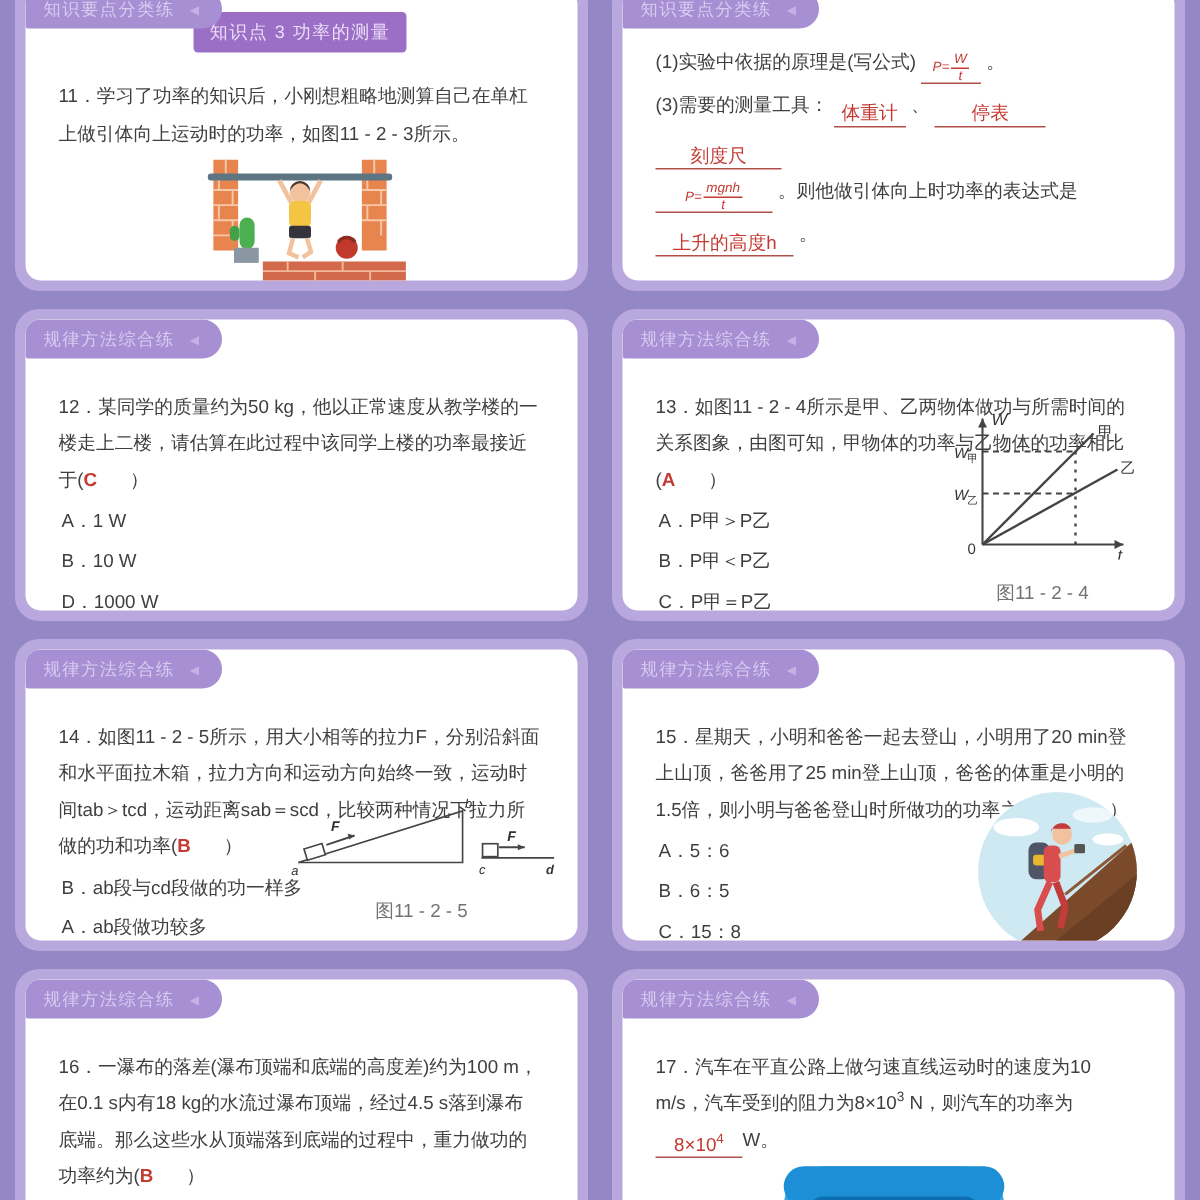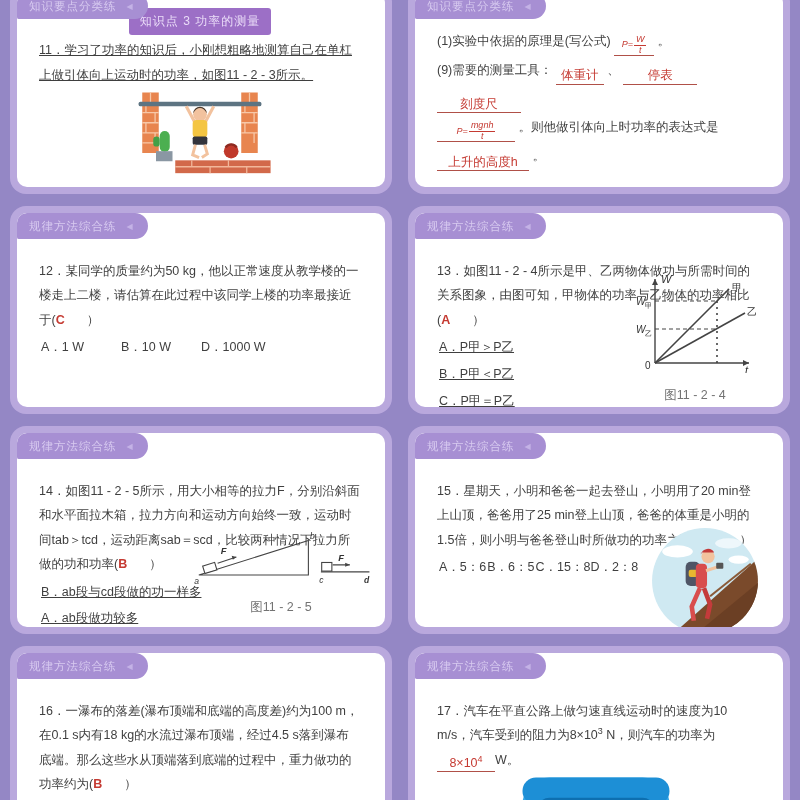--- a/index.html
+++ b/index.html
@@ -47,22 +47,22 @@
   }
   .content.toprow{padding-top:34px;}
   .badge{
     display:block;margin:15px auto 0;width:max-content;
     background:#9c6fc6;color:#eadcf8;
     font-size:12px;padding:2px 11px;border-radius:3px;letter-spacing:1px;
   }
   .q{margin:0;}
   .q .red{color:#c53a32;font-weight:bold;}
   .close-paren{padding-left:22px;}
-  .optsv{margin:2px 0 0 2px;line-height:2.15;text-decoration:underline;}
-  .opts2{display:grid;grid-template-columns:1fr 1fr 1fr 1fr;margin:2px 0 0 2px;line-height:2.15;}
+  .optsv{margin:2px 0 0 2px;line-height:2.15;}
+  .opts2{display:grid;grid-template-columns:1fr;margin:2px 0 0 2px;line-height:2.15;}
   .opt{white-space:nowrap;}
   .figwrap{text-align:center;}
   .caption{font-size:12.5px;color:#737373;text-align:center;margin-top:2px;}
   .blank{
     display:inline-block;border-bottom:1px solid #b05048;
     text-align:center;color:#c53a32;vertical-align:bottom;
     line-height:1.3;
   }
   .fill-line{margin:0;line-height:2.3;}
   .mini-f{display:inline-flex;align-items:center;font-size:9px;color:#c53a32;font-style:italic;line-height:1;}
@@ -77,21 +77,21 @@
 <div class="grid">
 
   <div class="slide">
     <div class="card">
       <div class="tab">
         <span>知识要点分类练</span>
         <span class="arr">◀</span>
       </div>
       <div class="content toprow" style="padding-top:0;">
         <span class="badge">知识点 3 功率的测量</span>
-        <p class="q" style="margin-top:3px;text-decoration:underline;">11．学习了功率的知识后，小刚想粗略地测算自己在单杠上做引体向上运动时的功率，如图11 - 2 - 3所示。</p>
+        <p class="q" style="margin-top:17px;">11．学习了功率的知识后，小刚想粗略地测算自己在单杠上做引体向上运动时的功率，如图11 - 2 - 3所示。</p>
         <div class="figwrap">
           <svg width="158" height="88" viewBox="0 0 170 96">
             <rect x="22" y="6" width="18" height="66" fill="#e8854f"></rect>
             <path d="M22 17h18M22 28h18M22 39h18M22 50h18M22 61h18M31 6v11M26 17v11M36 28v11M26 39v11M36 50v11" stroke="#f7c8a8" stroke-width="1.4" fill="none"></path>
             <rect x="130" y="6" width="18" height="66" fill="#e8854f"></rect>
             <path d="M130 17h18M130 28h18M130 39h18M130 50h18M139 6v11M134 17v11M144 28v11M134 39v11M144 50v11" stroke="#f7c8a8" stroke-width="1.4" fill="none"></path>
             <rect x="18" y="16" width="134" height="5" rx="2" fill="#5d7482"></rect>
             <path d="M70 21 L79 38" stroke="#f2c29e" stroke-width="3.4"></path>
             <path d="M100 21 L91 38" stroke="#f2c29e" stroke-width="3.4"></path>
             <circle cx="85" cy="30" r="7.5" fill="#f2c29e"></circle>
@@ -126,21 +126,21 @@
           <span class="blank" style="min-width:40px;"><span class="mini-f">
                 <span>P=</span>
                 <span class="mf-frac">
                   <span class="mf-num">W</span>
                   <span>t</span>
                 </span>
               </span></span>
           <span>。</span>
         </p>
         <p class="fill-line">
-          <span>(9)需要的测量工具：</span>
+          <span>(3)需要的测量工具：</span>
           <span class="blank" style="min-width:48px;"><span>体重计</span></span>
           <span>、</span>
           <span class="blank" style="min-width:74px;"><span>停表</span></span>
           <span class="blank" style="min-width:84px;"><span>刻度尺</span></span>
         </p>
         <p class="fill-line">
           <span class="blank" style="min-width:78px;"><span class="mini-f">
                 <span>P=</span>
                 <span class="mf-frac">
                   <span class="mf-num">mgnh</span>

